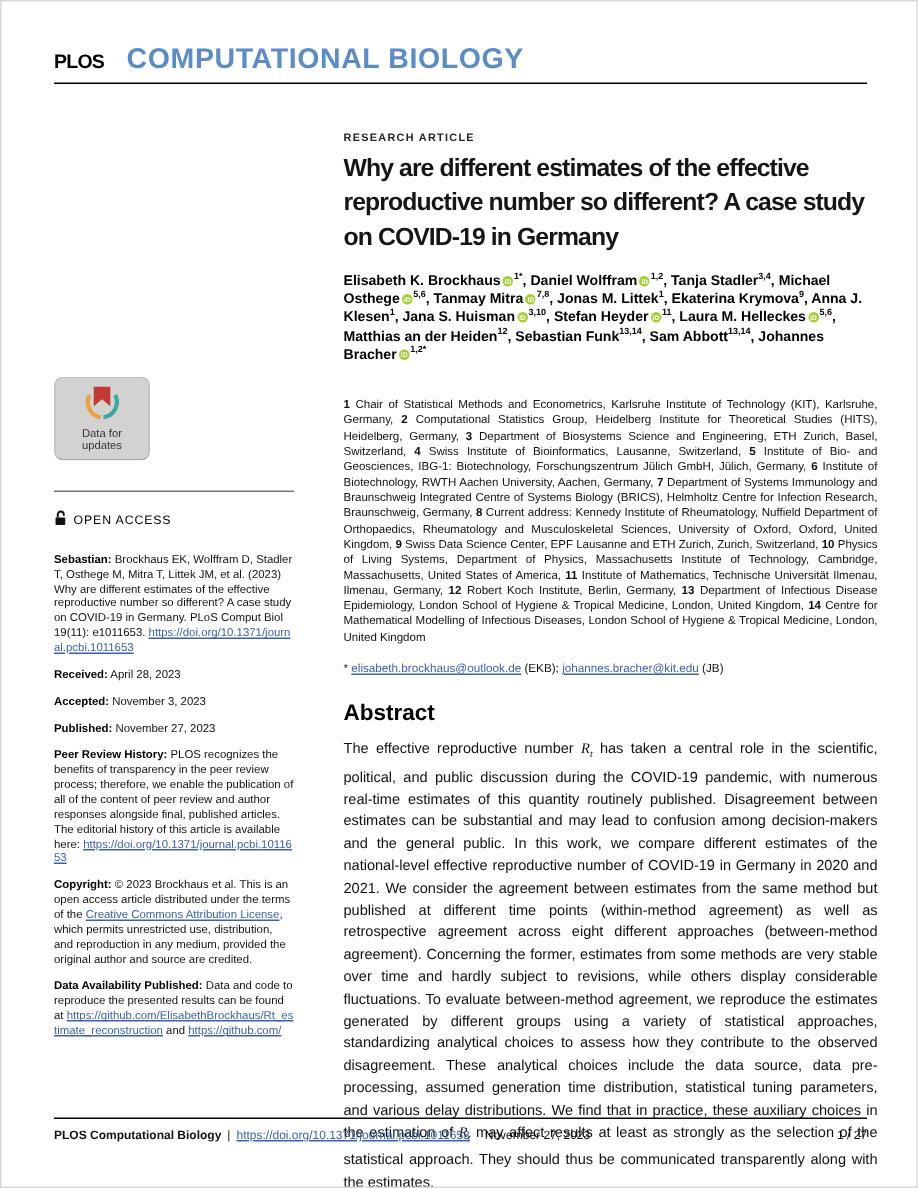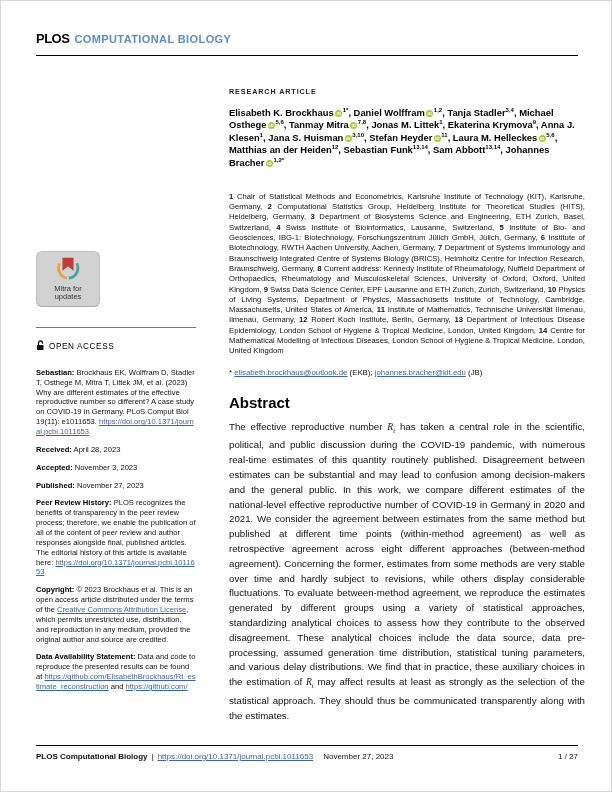--- a/index.html
+++ b/index.html
@@ -6,21 +6,21 @@
   body{
     width:612px;height:792px;position:relative;background:#ffffff;
     font-family:"Liberation Sans", sans-serif;color:#111;
     -webkit-font-smoothing:antialiased;
   }
   .page{position:absolute;inset:0;border:1px solid #d8d8d8;box-sizing:border-box;overflow:hidden;}
 
   
   .masthead{position:absolute;left:35px;top:28px;width:542px;}
   .brand{font-size:13px;font-weight:900;letter-spacing:-0.5px;color:#000;}
-  .journal{font-size:11px;font-weight:800;letter-spacing:0.4px;color:#5b8cc8;margin-left:5px;text-align:right;}
+  .journal{font-size:19px;font-weight:800;letter-spacing:0.4px;color:#5b8cc8;margin-left:15px;text-align:right;}
   .head-rule{position:absolute;left:35px;top:54px;width:542px;height:0;border-top:1.6px solid #000;}
 
   
   .sidebar{position:absolute;left:35px;top:250px;width:160px;font-size:7.6px;line-height:1.3;}
   .check-badge{
     width:62px;height:54px;background:#d2d2d2;border-radius:6px;
     border:1px solid #bfbfbf;border-bottom-color:#a8a8a8;
     display:flex;flex-direction:column;align-items:center;justify-content:center;gap:2px;
     cursor:pointer;
   }
@@ -72,21 +72,21 @@
   <div class="sidebar">
     <div class="check-badge">
       <span>
         <svg width="24" height="24" viewBox="0 0 26 26">
           <path d="M4,8 A11,11 0 0 0 12,24" fill="none" stroke="#e8a33d" stroke-width="3"></path>
           <path d="M14,24 A11,11 0 0 0 22.5,8" fill="none" stroke="#3aa8a0" stroke-width="3"></path>
           <path d="M7,2 h12 v14 l-6,-5 l-6,5 z" fill="#c23b33"></path>
         </svg>
       </span>
       <span class="cm-text">
-        <span>Mitra for</span><br><span>updates</span>
+        <span>Data for</span><br><span>updates</span>
       </span>
     </div>
 
     <div class="side-divider"></div>
 
     <div class="oa-row">
       <span>
         <svg width="9" height="11" viewBox="0 0 18 22">
           <rect x="2" y="10" width="13" height="10" rx="1.5" fill="#111"></rect>
           <path d="M5,10 V6 a4,4 0 0 1 8,0 V7.5" fill="none" stroke="#111" stroke-width="2.6"></path>
@@ -112,26 +112,27 @@
 
     <p class="side-p">
       <b>Peer Review History:</b><span> PLOS recognizes the benefits of transparency in the peer review process; therefore, we enable the publication of all of the content of peer review and author responses alongside final, published articles. The editorial history of this article is available here: </span><a class="lnk">https://doi.org/10.1371/journal.pcbi.1011653</a>
     </p>
 
     <p class="side-p">
       <b>Copyright:</b><span> © 2023 Brockhaus et al. This is an open access article distributed under the terms of the </span><a class="lnk">Creative Commons Attribution License</a><span>, which permits unrestricted use, distribution, and reproduction in any medium, provided the original author and source are credited.</span>
     </p>
 
     <p class="side-p">
-      <b>Data Availability Statement:</b><span> Data and code to reproduce the presented results can be found at </span><a class="lnk">https://github.com/ElisabethBrockhaus/Rt_estimate_reconstruction</a><span> and </span><a class="lnk">https://github.com/</a>
+      <b>Data Availability Published:</b><span> Data and code to reproduce the presented results can be found at </span><a class="lnk">https://github.com/ElisabethBrockhaus/Rt_estimate_reconstruction</a><span> and </span><a class="lnk">https://github.com/</a>
     </p>
   </div>
 
   <div class="main">
     <div class="kicker">RESEARCH ARTICLE</div>
+    <h1 class="title" style="margin:5px 0 0 0;">Why are different estimates of the effective reproductive number so different? A case study on COVID-19 in Germany</h1>
 
     <div class="authors"><span>Elisabeth K. Brockhaus<span class="orcid">iD</span><sup>1*</sup></span>, <span>Daniel Wolffram<span class="orcid">iD</span><sup>1,2</sup></span>, <span>Tanja Stadler<sup>3,4</sup></span>, <span>Michael Osthege<span class="orcid">iD</span><sup>5,6</sup></span>, <span>Tanmay Mitra<span class="orcid">iD</span><sup>7,8</sup></span>, <span>Jonas M. Littek<sup>1</sup></span>, <span>Ekaterina Krymova<sup>9</sup></span>, <span>Anna J. Klesen<sup>1</sup></span>, <span>Jana S. Huisman<span class="orcid">iD</span><sup>3,10</sup></span>, <span>Stefan Heyder<span class="orcid">iD</span><sup>11</sup></span>, <span>Laura M. Helleckes<span class="orcid">iD</span><sup>5,6</sup></span>, <span>Matthias an der Heiden<sup>12</sup></span>, <span>Sebastian Funk<sup>13,14</sup></span>, <span>Sam Abbott<sup>13,14</sup></span>, <span>Johannes Bracher<span class="orcid">iD</span><sup>1,2*</sup></span></div>
 
     <div class="affils"><b>1 </b>Chair of Statistical Methods and Econometrics, Karlsruhe Institute of Technology (KIT), Karlsruhe, Germany, <b>2 </b>Computational Statistics Group, Heidelberg Institute for Theoretical Studies (HITS), Heidelberg, Germany, <b>3 </b>Department of Biosystems Science and Engineering, ETH Zurich, Basel, Switzerland, <b>4 </b>Swiss Institute of Bioinformatics, Lausanne, Switzerland, <b>5 </b>Institute of Bio- and Geosciences, IBG-1: Biotechnology, Forschungszentrum Jülich GmbH, Jülich, Germany, <b>6 </b>Institute of Biotechnology, RWTH Aachen University, Aachen, Germany, <b>7 </b>Department of Systems Immunology and Braunschweig Integrated Centre of Systems Biology (BRICS), Helmholtz Centre for Infection Research, Braunschweig, Germany, <b>8 </b>Current address: Kennedy Institute of Rheumatology, Nuffield Department of Orthopaedics, Rheumatology and Musculoskeletal Sciences, University of Oxford, Oxford, United Kingdom, <b>9 </b>Swiss Data Science Center, EPF Lausanne and ETH Zurich, Zurich, Switzerland, <b>10 </b>Physics of Living Systems, Department of Physics, Massachusetts Institute of Technology, Cambridge, Massachusetts, United States of America, <b>11 </b>Institute of Mathematics, Technische Universität Ilmenau, Ilmenau, Germany, <b>12 </b>Robert Koch Institute, Berlin, Germany, <b>13 </b>Department of Infectious Disease Epidemiology, London School of Hygiene &amp; Tropical Medicine, London, United Kingdom, <b>14 </b>Centre for Mathematical Modelling of Infectious Diseases, London School of Hygiene &amp; Tropical Medicine, London, United Kingdom</div>
 
     <div class="corresp">
       <span>* </span><a class="lnk">elisabeth.brockhaus@outlook.de</a><span> (EKB); </span><a class="lnk">johannes.bracher@kit.edu</a><span> (JB)</span>
     </div>
 
     <div class="abstract-h">Abstract</div>

